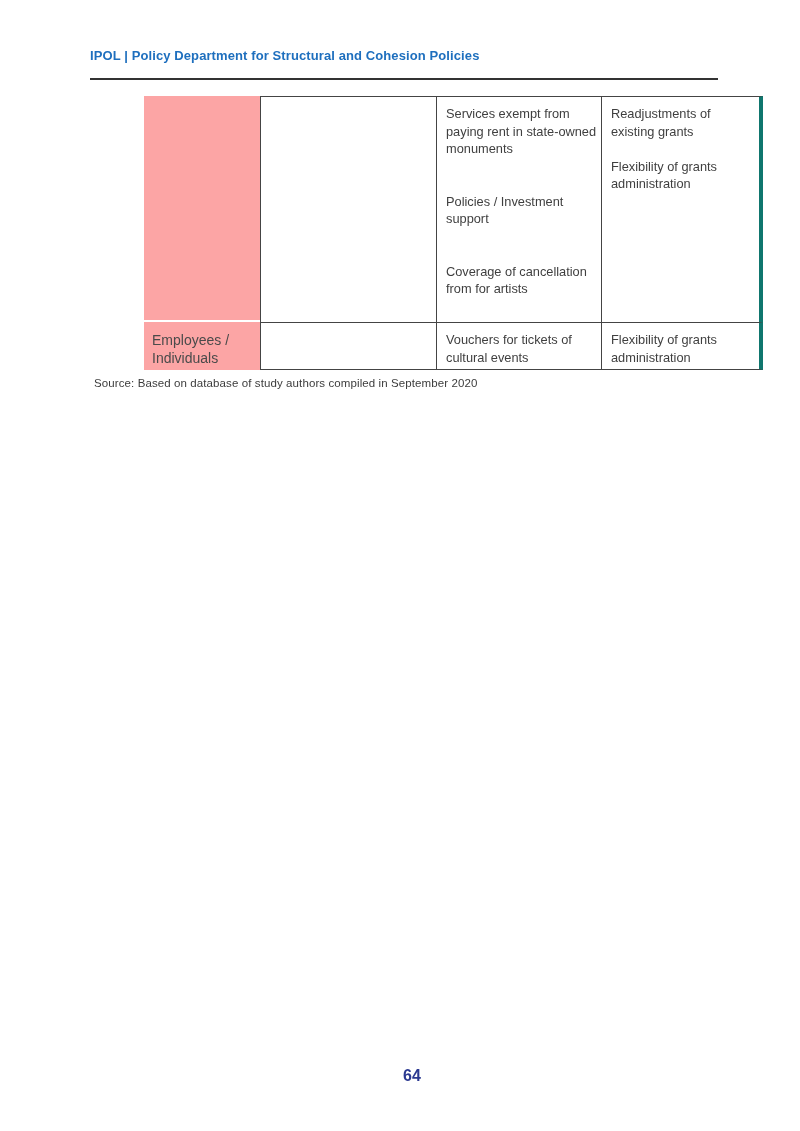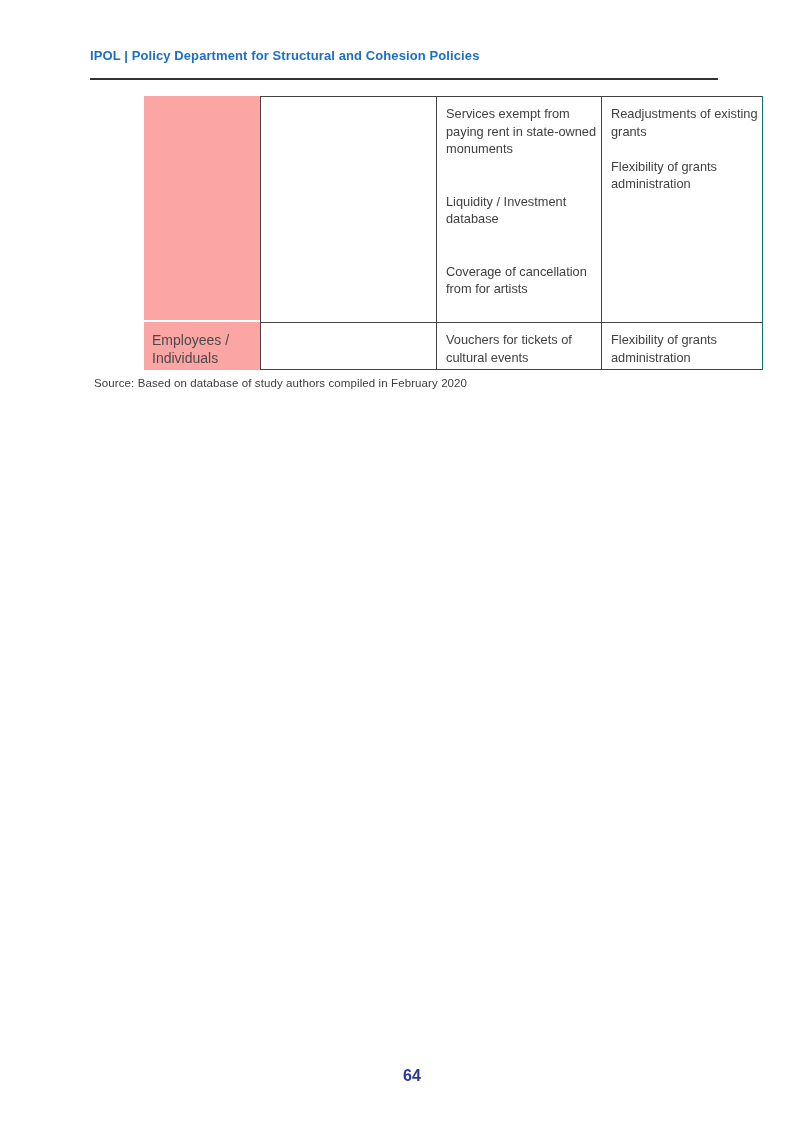--- a/index.html
+++ b/index.html
@@ -45,21 +45,21 @@
     background:#fca5a5;
     background-clip:padding-box;
     color:#4a4a4a;
     font-size:14px;
     line-height:17.5px;
     padding:10px 4px 6px 8px;
   }
   .gap-below{border-bottom:2px solid #ffffff;}
   .b-top{border-top:1px solid #444444;}
   .b-left{border-left:1px solid #444444;}
-  .b-right{border-right:1px solid #0f766e;}
+  .b-right{border-right:4px solid #0f766e;}
   .b-bottom{border-bottom:1px solid #444444;}
   .cell p{margin:0;}
   .cell p.sp2{margin-bottom:35px;}
   .cell p.sp1{margin-bottom:17.5px;}
   .source-note{
     position:absolute;
     left:94px;top:377px;
     font-size:11.5px;
     color:#3c3c3c;
     letter-spacing:0.1px;
@@ -84,21 +84,21 @@
   <div class="header-rule"></div>
 
   <div class="doc-table">
 
     <div class="cell cat-cell gap-below"></div>
 
     <div class="cell b-top b-left"></div>
 
     <div class="cell b-top b-left">
       <p class="sp2">Services exempt from paying rent in state-owned monuments</p>
-      <p class="sp2">Liquidity / Investment database</p>
+      <p class="sp2">Policies / Investment support</p>
       <p>Coverage of cancellation from for artists</p>
     </div>
 
     <div class="cell b-top b-left b-right">
       <p class="sp1">Readjustments of existing grants</p>
       <p>Flexibility of grants administration</p>
     </div>
 
     <div class="cell cat-cell">
       <p>Employees / Individuals</p>
@@ -109,17 +109,17 @@
     <div class="cell b-top b-left b-bottom">
       <p>Vouchers for tickets of cultural events</p>
     </div>
 
     <div class="cell b-top b-left b-right b-bottom">
       <p>Flexibility of grants administration</p>
     </div>
 
   </div>
 
-  <div class="source-note">Source: Based on database of study authors compiled in February 2020</div>
+  <div class="source-note">Source: Based on database of study authors compiled in September 2020</div>
 
   <div class="page-footer">64</div>
 
 </div>
 
 </body></html>

